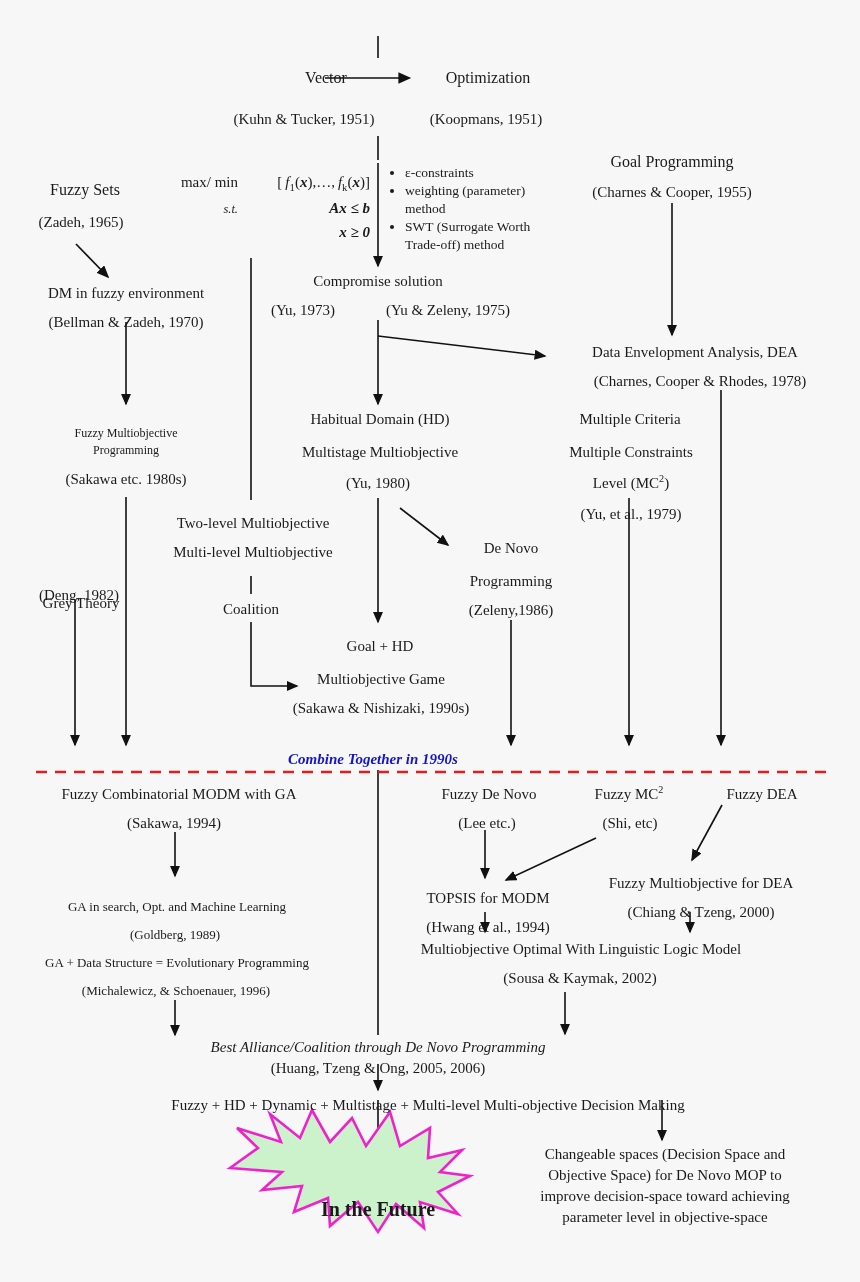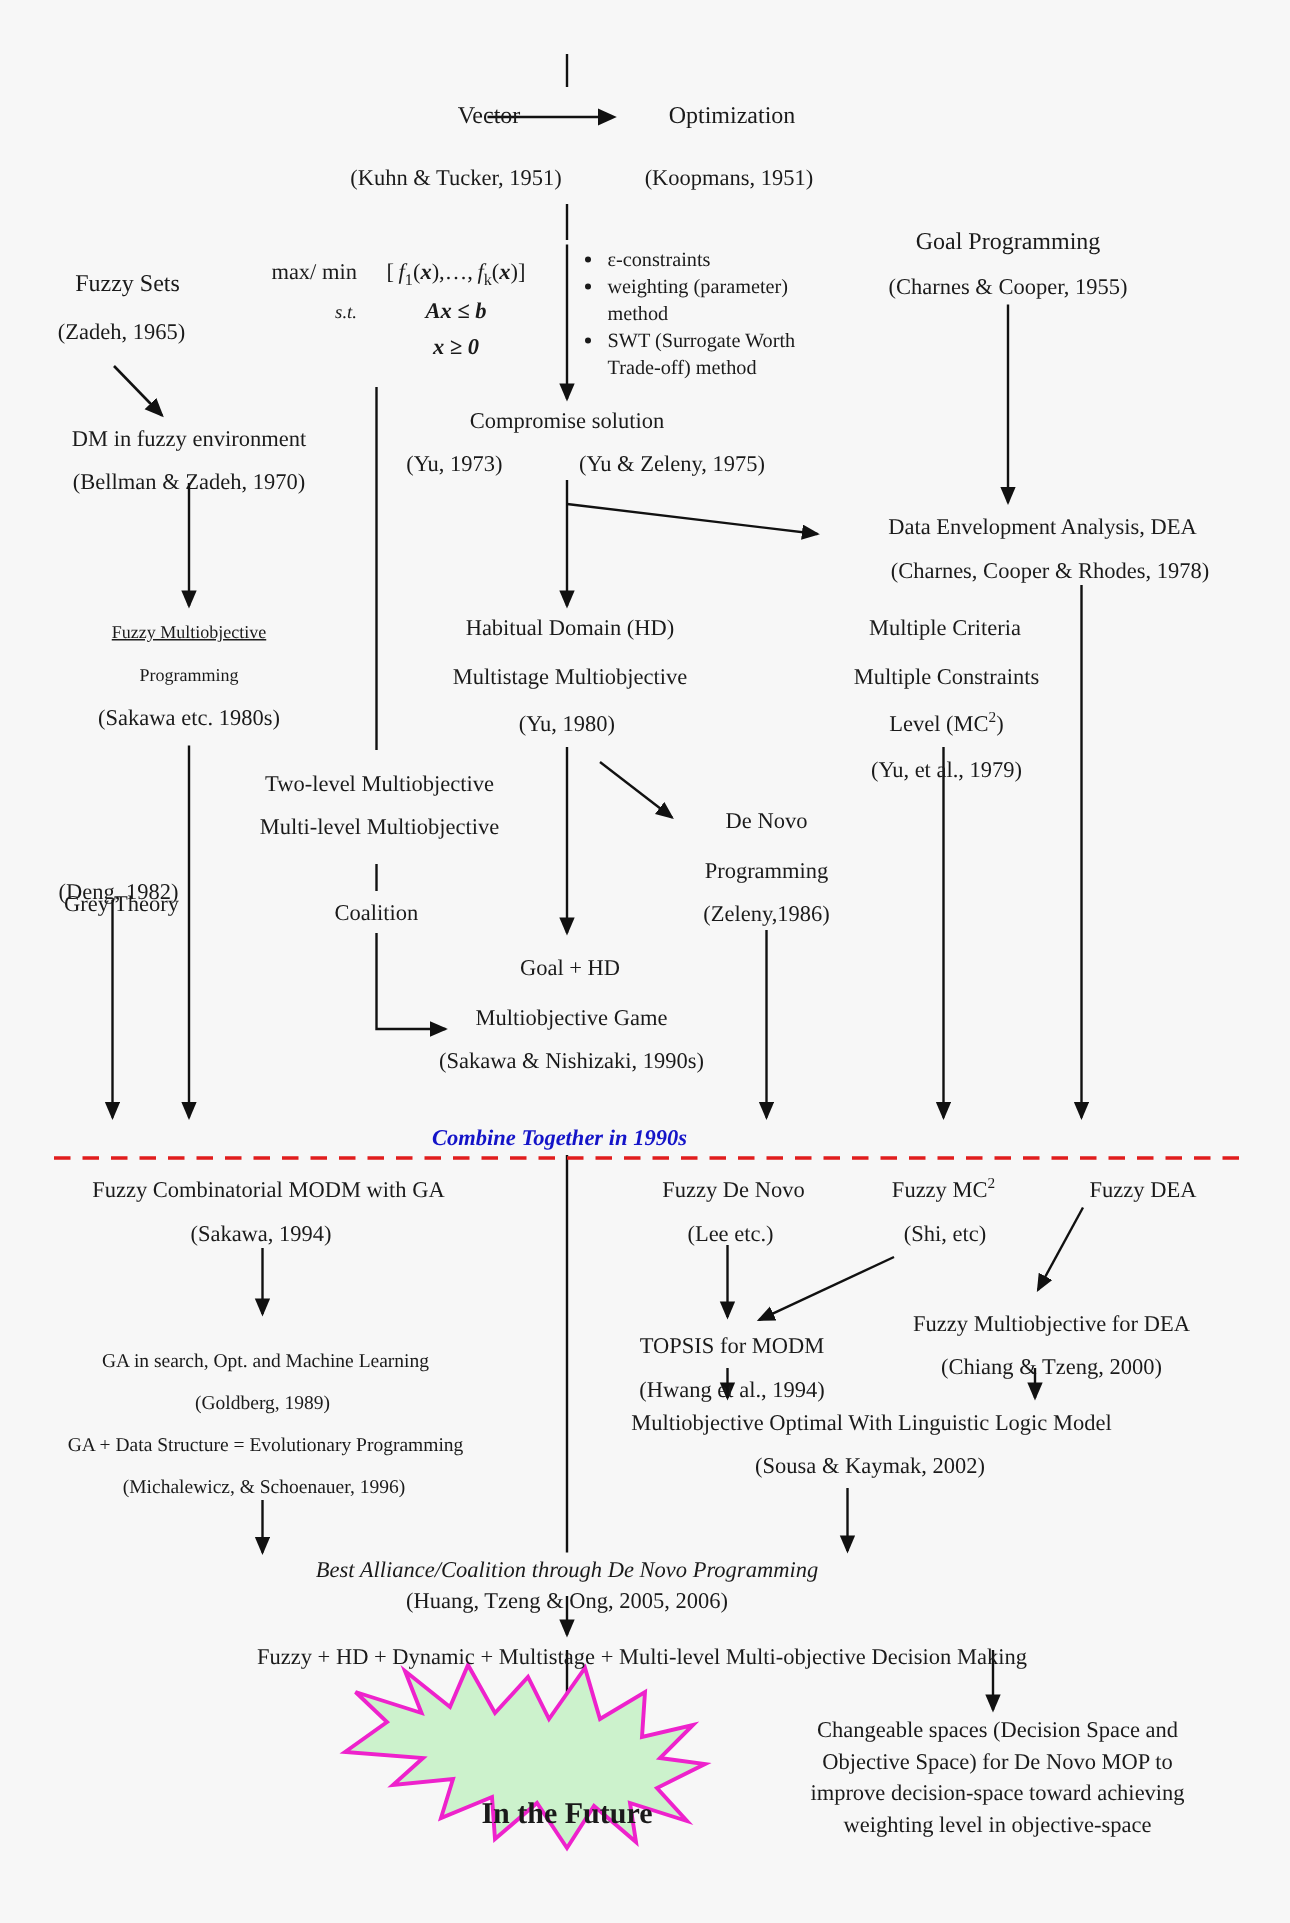--- a/index.html
+++ b/index.html
@@ -44,21 +44,21 @@
   }
   .bullets li { margin: 0; padding: 0; }
 
   .formula {
     position: absolute;
     font-size: 15px;
     line-height: 1.6;
   }
   .frow { display: flex; align-items: baseline; }
   .flab { width: 86px; text-align: right; }
-  .fbody { width: 132px; text-align: center; font-weight: bold; font-style: italic;}
+  .fbody { width: 132px; text-align: right; font-weight: bold; font-style: italic;}
   .flab.small { font-size: 12.5px; font-style: italic; }
   .plainfn { font-weight: normal; font-style: normal; }
   .plainfn i { font-style: italic; }
   .plainfn b { font-weight: bold; font-style: italic; }
 
   svg.lines {
     position: absolute;
     left: 0; top: 0;
     width: 860px; height: 1282px;
     pointer-events: none;
@@ -193,21 +193,21 @@
   <div class="node sz16" style="left:572px; top:150px; width:200px;">Goal Programming</div>
   <div class="node sz15" style="left:552px; top:181px; width:240px;">(Charnes &amp; Cooper, 1955)</div>
 
   <div class="node sz15" style="left:278px; top:270px; width:200px;">Compromise solution</div>
   <div class="node sz15" style="left:248px; top:299px; width:110px;">(Yu, 1973)</div>
   <div class="node sz15" style="left:358px; top:299px; width:180px;">(Yu &amp; Zeleny, 1975)</div>
 
   <div class="node sz15" style="left:540px; top:341px; width:310px;">Data Envelopment Analysis, DEA</div>
   <div class="node sz15" style="left:540px; top:370px; width:320px;">(Charnes, Cooper &amp; Rhodes, 1978)</div>
 
-  <div class="node sz12" style="left:36px; top:412px; width:180px;text-decoration:underline;">Fuzzy Multiobjective</div>
+  <div class="node sz12" style="left:36px; top:424px; width:180px;">Fuzzy Multiobjective</div>
   <div class="node sz12" style="left:36px; top:441px; width:180px;">Programming</div>
   <div class="node sz15" style="left:26px; top:468px; width:200px;">(Sakawa etc. 1980s)</div>
 
   <div class="node sz15" style="left:288px; top:408px; width:184px;">Habitual Domain (HD)</div>
   <div class="node sz15" style="left:280px; top:441px; width:200px;">Multistage Multiobjective</div>
   <div class="node sz15" style="left:308px; top:472px; width:140px;">(Yu, 1980)</div>
 
   <div class="node sz15" style="left:540px; top:408px; width:180px;">Multiple Criteria</div>
   <div class="node sz15" style="left:536px; top:441px; width:190px;">Multiple Constraints</div>
   <div class="node sz15" style="left:556px; top:472px; width:150px;">
@@ -262,15 +262,15 @@
   <div class="node sz15" style="left:150px; top:1036px; width:456px;font-style:italic;">Best Alliance/Coalition through De Novo Programming</div>
   <div class="node sz15" style="left:188px; top:1057px; width:380px;">(Huang, Tzeng &amp; Ong, 2005, 2006)</div>
 
   <div class="node sz15" style="left:78px; top:1094px; width:700px;">Fuzzy + HD + Dynamic + Multistage + Multi-level Multi-objective Decision Making</div>
 
   <div class="burst-label" style="left:278px; top:1162px;">In the Future</div>
 
   <div class="node sz15" style="left:500px; top:1143px; width:330px;">Changeable spaces (Decision Space and</div>
   <div class="node sz15" style="left:500px; top:1164px; width:330px;">Objective Space) for De Novo MOP to</div>
   <div class="node sz15" style="left:500px; top:1185px; width:330px;">improve decision-space toward achieving</div>
-  <div class="node sz15" style="left:500px; top:1206px; width:330px;">weighting level in objective-space</div>
+  <div class="node sz15" style="left:500px; top:1206px; width:330px;">parameter level in objective-space</div>
 
 </div>
 
 </body></html>

